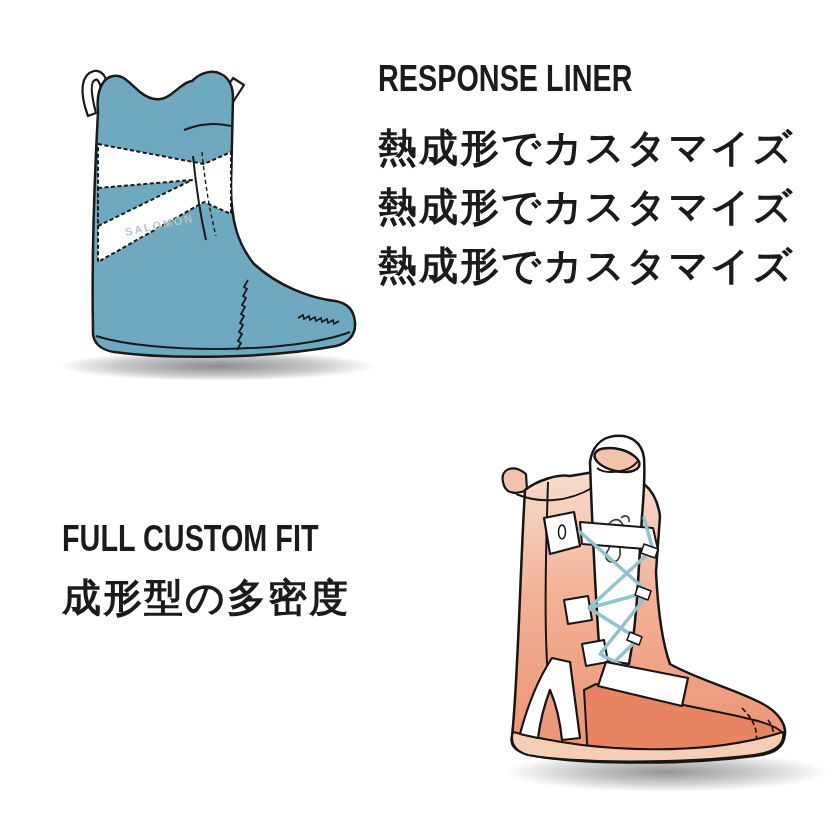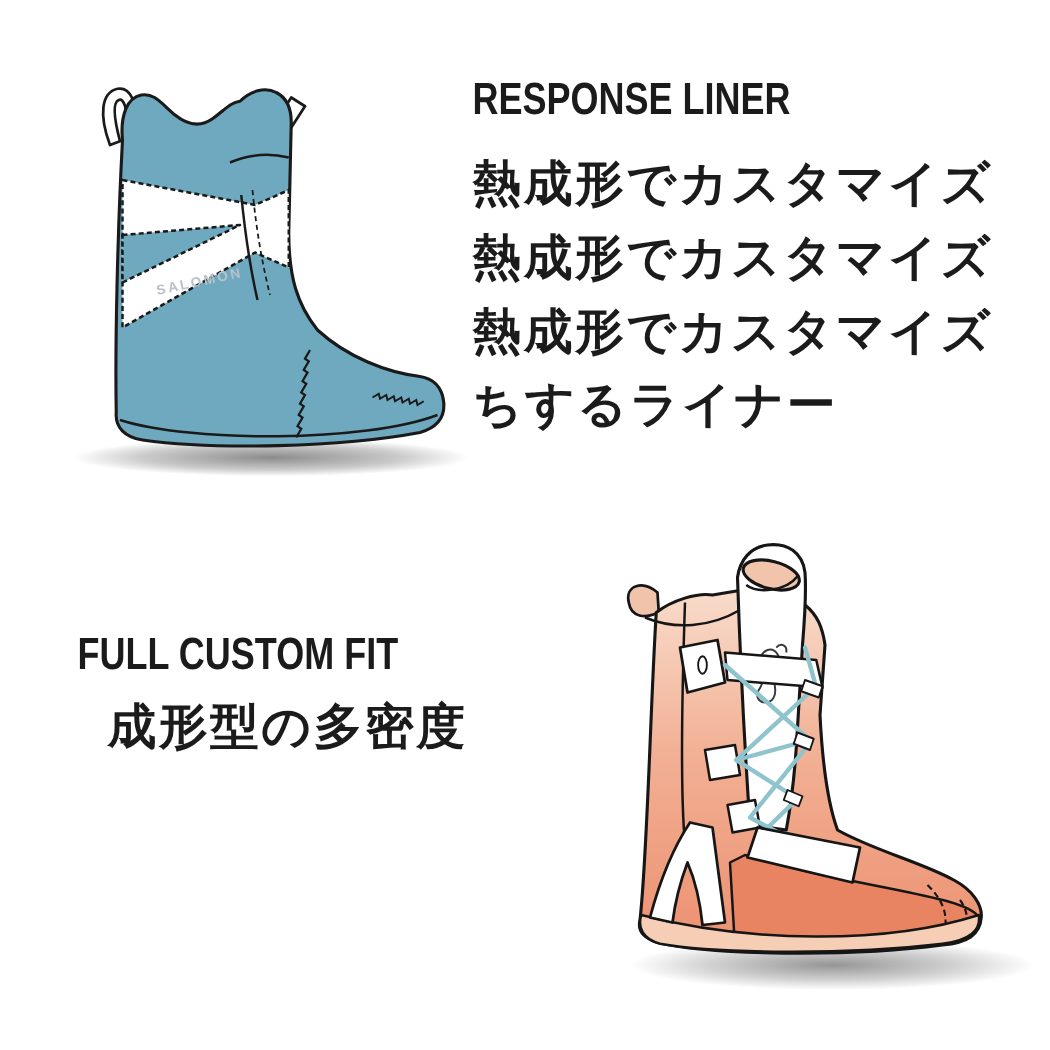--- a/index.html
+++ b/index.html
@@ -5,27 +5,27 @@
   html,body{margin:0;padding:0;background:#fff;}
   .canvas{
     position:relative;width:840px;height:840px;background:#ffffff;overflow:hidden;
     font-family:"Liberation Sans","DejaVu Sans",sans-serif;color:#1b1b1b;
   }
   .illus{position:absolute;}
   .illus-blue{left:52px;top:36px;}
   .illus-orange{left:448px;top:432px;}
   .text-block{position:absolute;}
   .block-top{left:378px;top:62px;width:450px;}
-  .block-bottom{left:62px;top:506px;width:420px;}
+  .block-bottom{left:62px;top:522px;width:420px;}
   .feature-heading{
     font-size:36px;font-weight:700;line-height:34px;letter-spacing:0px;
     transform:scaleX(0.80);transform-origin:left top;white-space:nowrap;color:#1b1b1b;
   }
   .jp-lines{margin-top:22px;}
-  .block-bottom .jp-lines{margin-top:12px;margin-left:24px;}
+  .block-bottom .jp-lines{margin-top:12px;}
   .jp-line{
     font-size:39px;font-weight:700;line-height:59px;letter-spacing:2px;
     white-space:nowrap;color:#1b1b1b;
   }
   svg text.logo-mini{
     font-family:"Liberation Sans","DejaVu Sans",sans-serif;
     font-weight:700;font-size:11px;letter-spacing:2px;fill:#b9c2c8;
   }
 </style>
 </head>
@@ -67,21 +67,20 @@
 
     <path d="M44,300 C100,318 240,318 298,296" fill="none" stroke="#1a1a1a" stroke-width="2"></path>
   </svg>
 
   <div class="text-block block-top">
     <div class="feature-heading">RESPONSE LINER</div>
     <div class="jp-lines">
       <div class="jp-line">熱成形でカスタマイズ</div>
       <div class="jp-line">熱成形でカスタマイズ</div>
       <div class="jp-line">熱成形でカスタマイズ</div>
-      <div class="jp-line">ちするライナー</div>
     </div>
   </div>
 
   <div class="text-block block-bottom">
     <div class="feature-heading">FULL CUSTOM FIT</div>
     <div class="jp-lines">
       <div class="jp-line">成形型の多密度</div>
     </div>
   </div>
 

